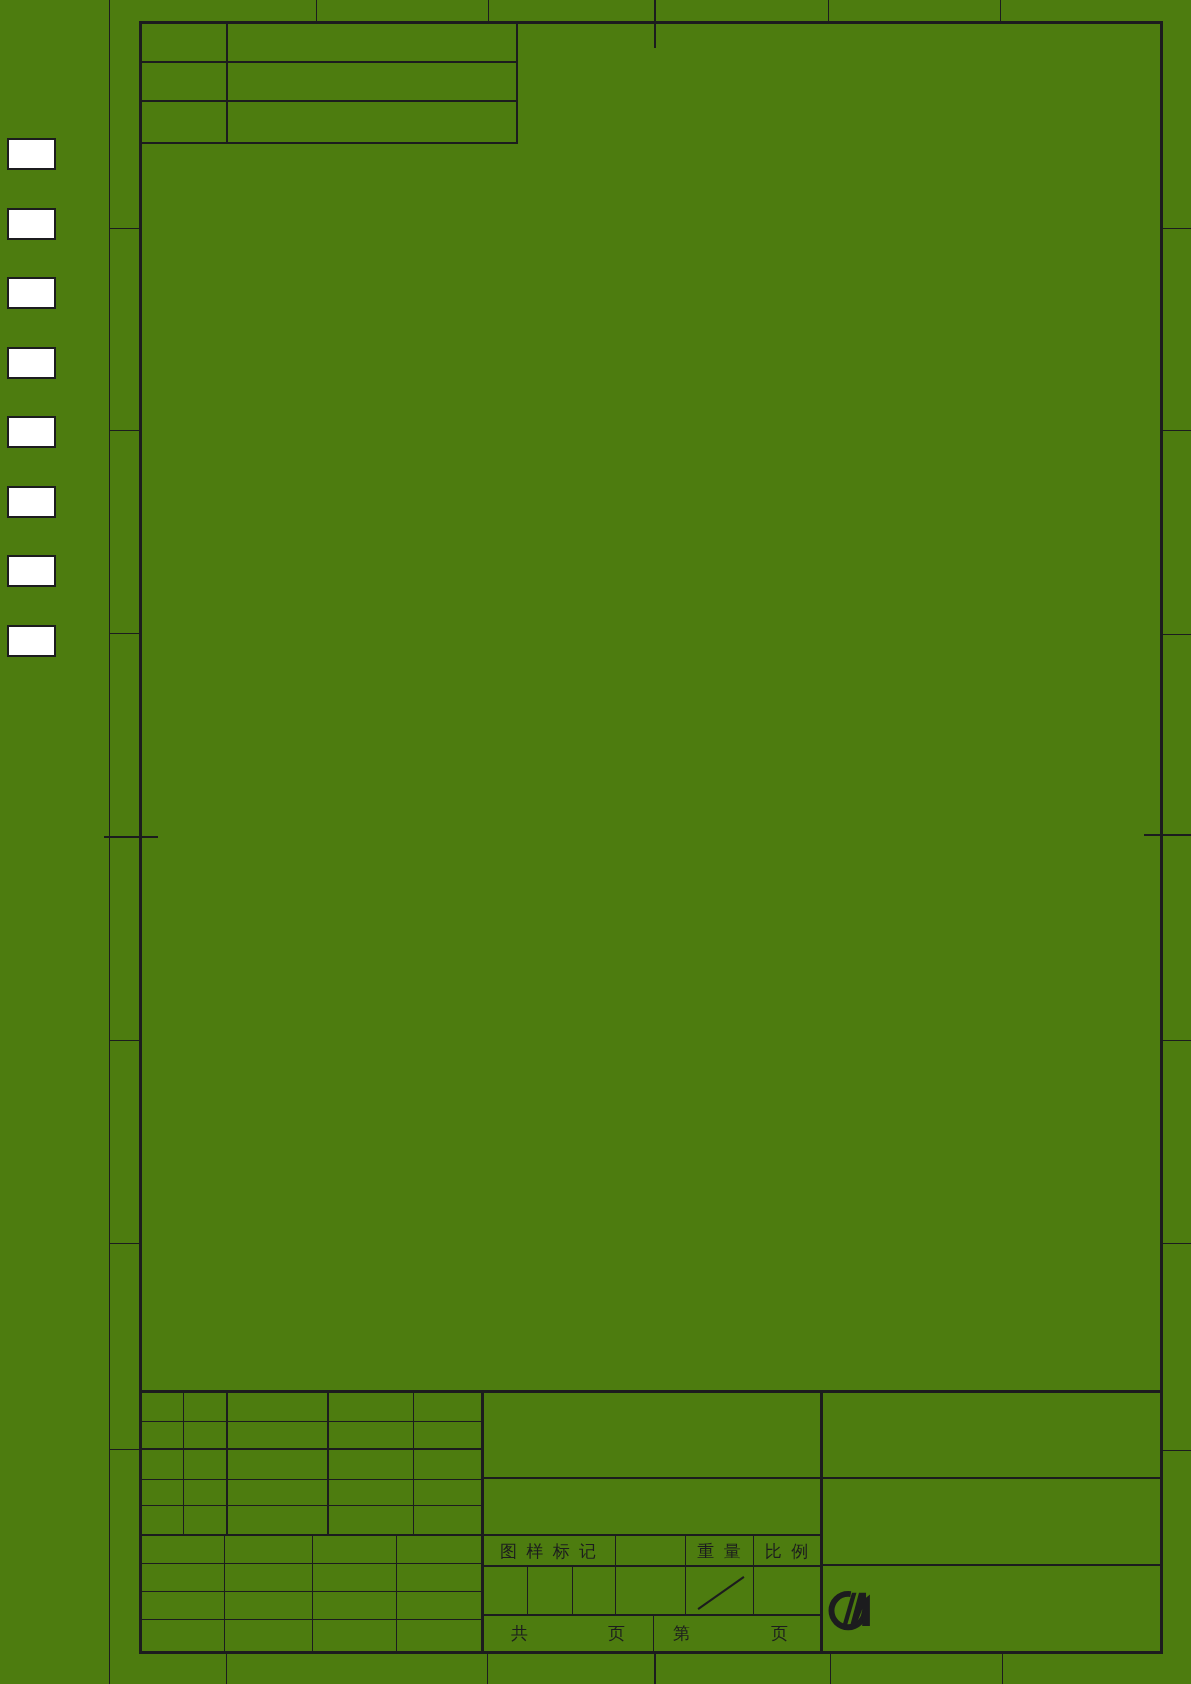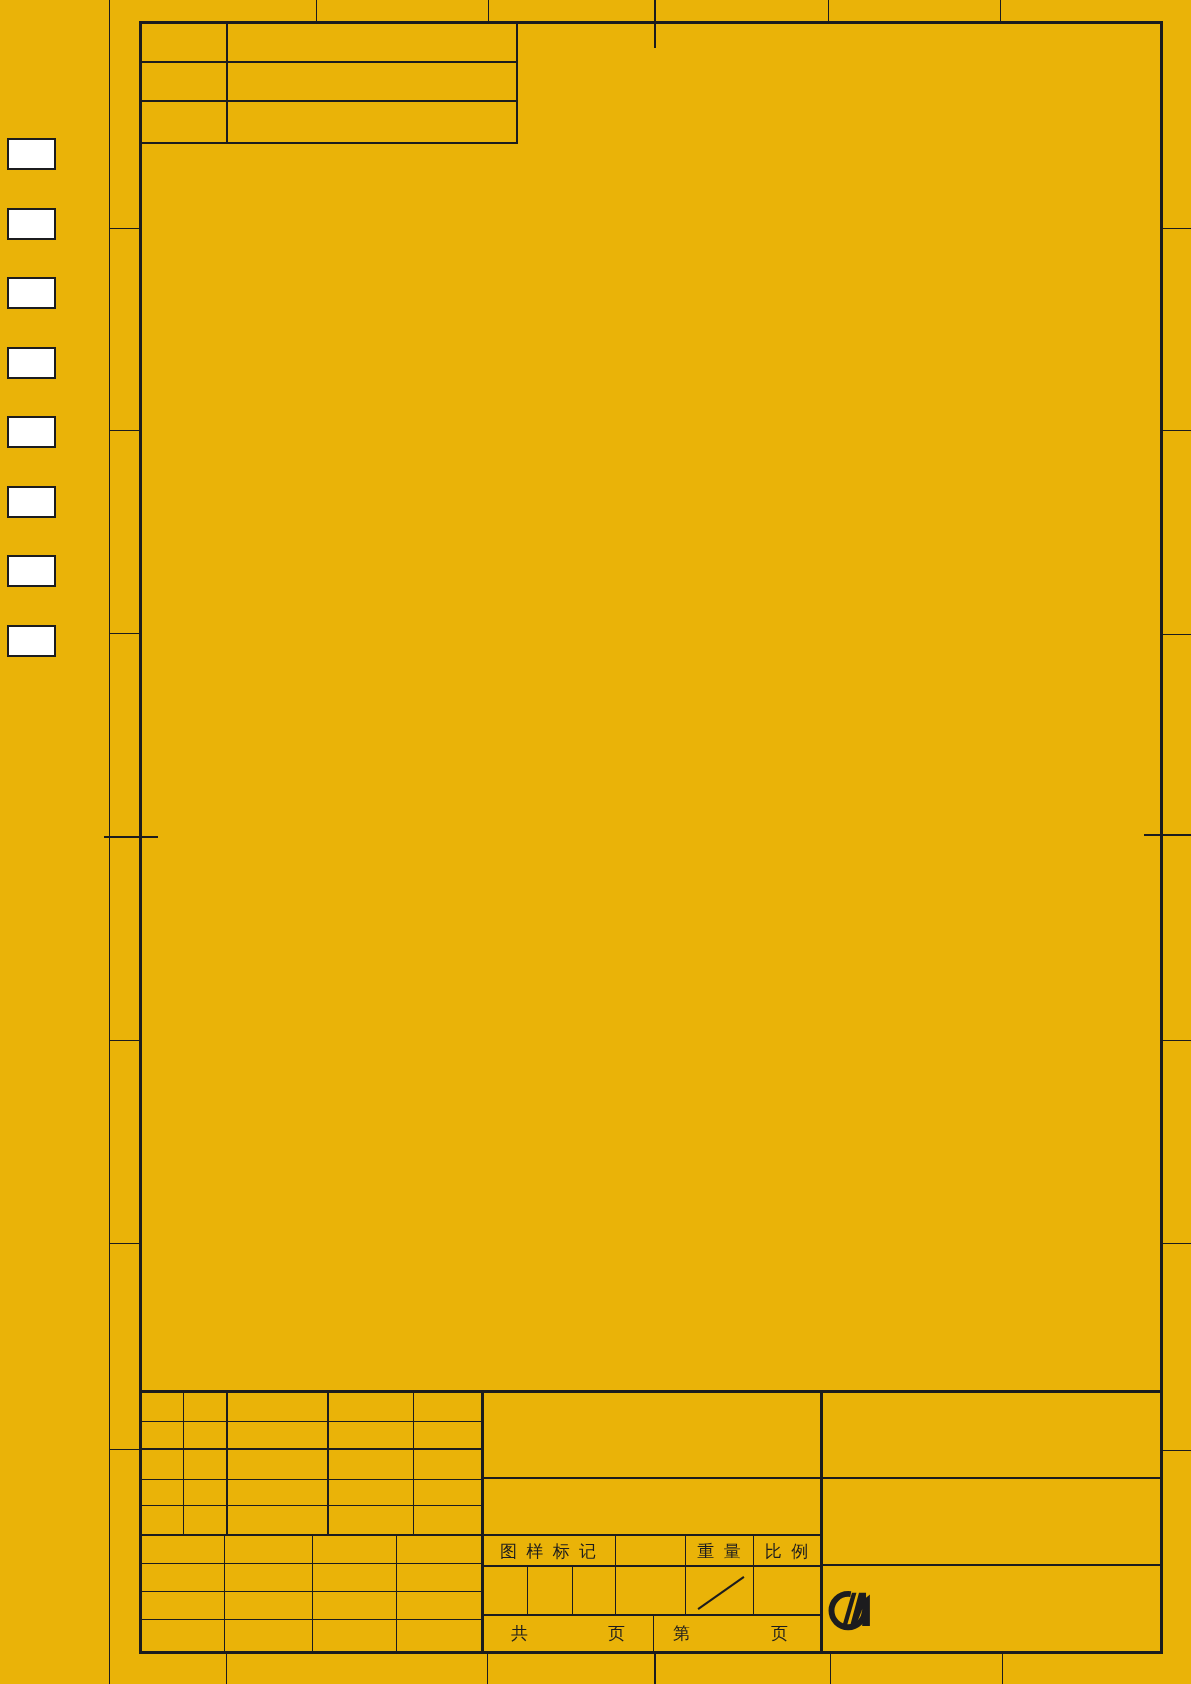--- a/index.html
+++ b/index.html
@@ -1,16 +1,16 @@
 <!DOCTYPE html>
 <html><head>
 <meta charset="utf-8">
 <style>
   html,body{margin:0;padding:0;background:#fff;}
-  #sheet{position:relative;width:1191px;height:1684px;background:#eab308;overflow:hidden;
+  #sheet{position:relative;width:1191px;height:1684px;background:#4d7c0f;overflow:hidden;
          font-family:"DejaVu Sans","Liberation Sans",sans-serif;color:#1c1c1e;}
   .ln{position:absolute;background:#1c1c1e;}
   .regmark{position:absolute;left:7px;width:49px;height:32px;border:2px solid #1c1c1e;box-sizing:border-box;background:#fff;}
   .frame{position:absolute;left:139px;top:21px;width:1024px;height:1633px;border:3px solid #1c1c1e;box-sizing:border-box;}
   .txtcell{position:absolute;display:flex;align-items:center;justify-content:center;
            font-size:17px;letter-spacing:2px;white-space:nowrap;color:#1c1c1e;}
   .splitcell{position:absolute;display:flex;align-items:center;justify-content:space-between;
              font-size:17px;color:#1c1c1e;box-sizing:border-box;}
   .slash{position:absolute;left:693px;top:1592px;width:56px;height:2px;background:#1c1c1e;
          transform:rotate(-35deg);}

